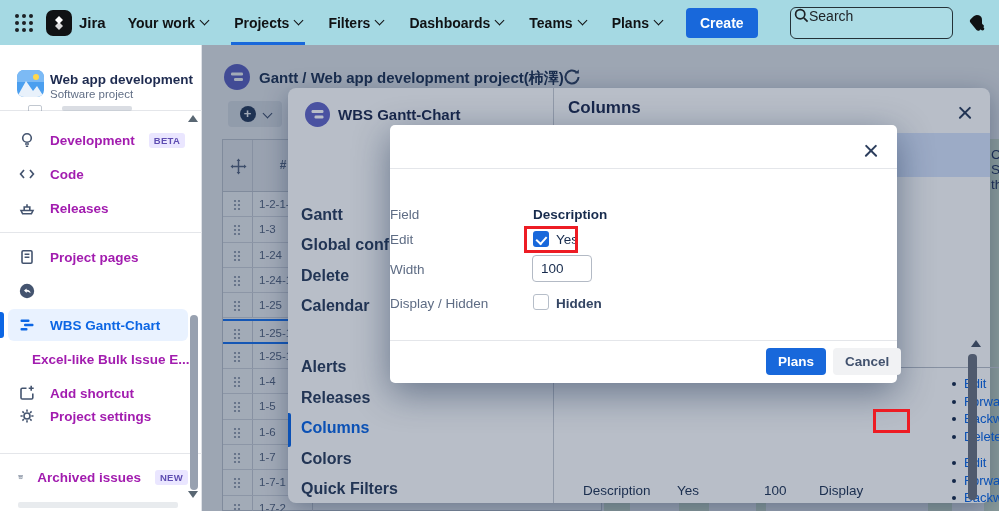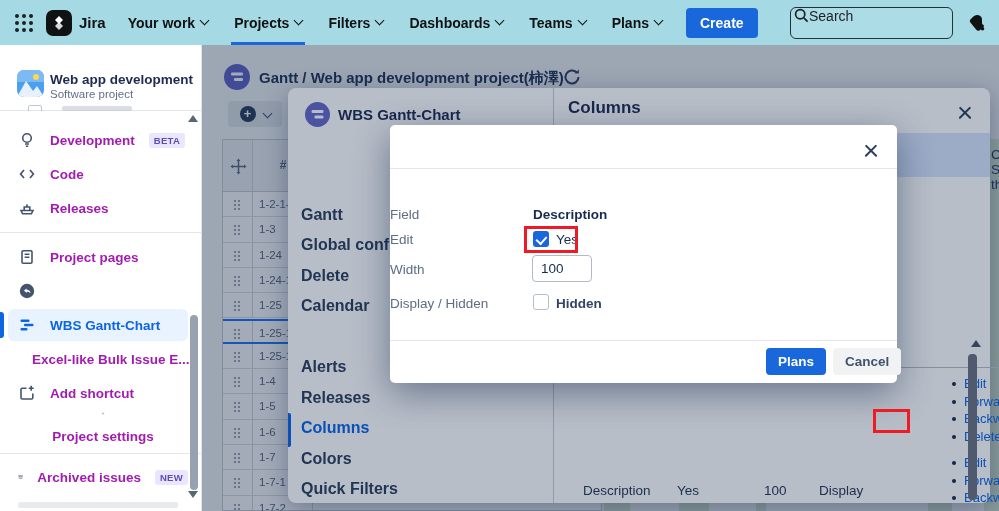--- a/index.html
+++ b/index.html
@@ -257,21 +257,21 @@
         </svg>
       <span class="lbl">Excel-like Bulk Issue E...</span>
     </div>
     <div class="sb-item" style="top:332px;">
       <svg width="18" height="18" viewBox="0 0 18 18">
           <path d="M14.8 9.5v4.2a1.3 1.3 0 0 1-1.3 1.3H4.3A1.3 1.3 0 0 1 3 13.7V5.5a1.3 1.3 0 0 1 1.3-1.3h4.2" fill="none" stroke="#44546f" stroke-width="1.6"></path>
           <path d="M13.2 1.8v5M10.7 4.3h5" stroke="#44546f" stroke-width="1.6"></path>
         </svg>
       <span class="lbl">Add shortcut</span>
     </div>
-    <div class="sb-item" style="top:367px;flex-direction:column;">
+    <div class="sb-item" style="top:355px;">
       <svg width="18" height="18" viewBox="0 0 18 18">
           <circle cx="9" cy="9" r="3" fill="none" stroke="#44546f" stroke-width="1.6"></circle>
           <path d="M9 2.5v2.2M9 13.3v2.2M2.5 9h2.2M13.3 9h2.2M4.4 4.4l1.6 1.6M12 12l1.6 1.6M13.6 4.4 12 6M6 12l-1.6 1.6" stroke="#44546f" stroke-width="1.6"></path>
         </svg>
       <span class="lbl">Project settings</span>
     </div>
     <div class="sb-divider" style="top:408px;"></div>
     <div class="sb-item" style="top:416px;">
       <svg width="18" height="18" viewBox="0 0 18 18">
           <rect x="2.8" y="3.5" width="12.4" height="3.4" fill="none" stroke="#44546f" stroke-width="1.5"></rect>

